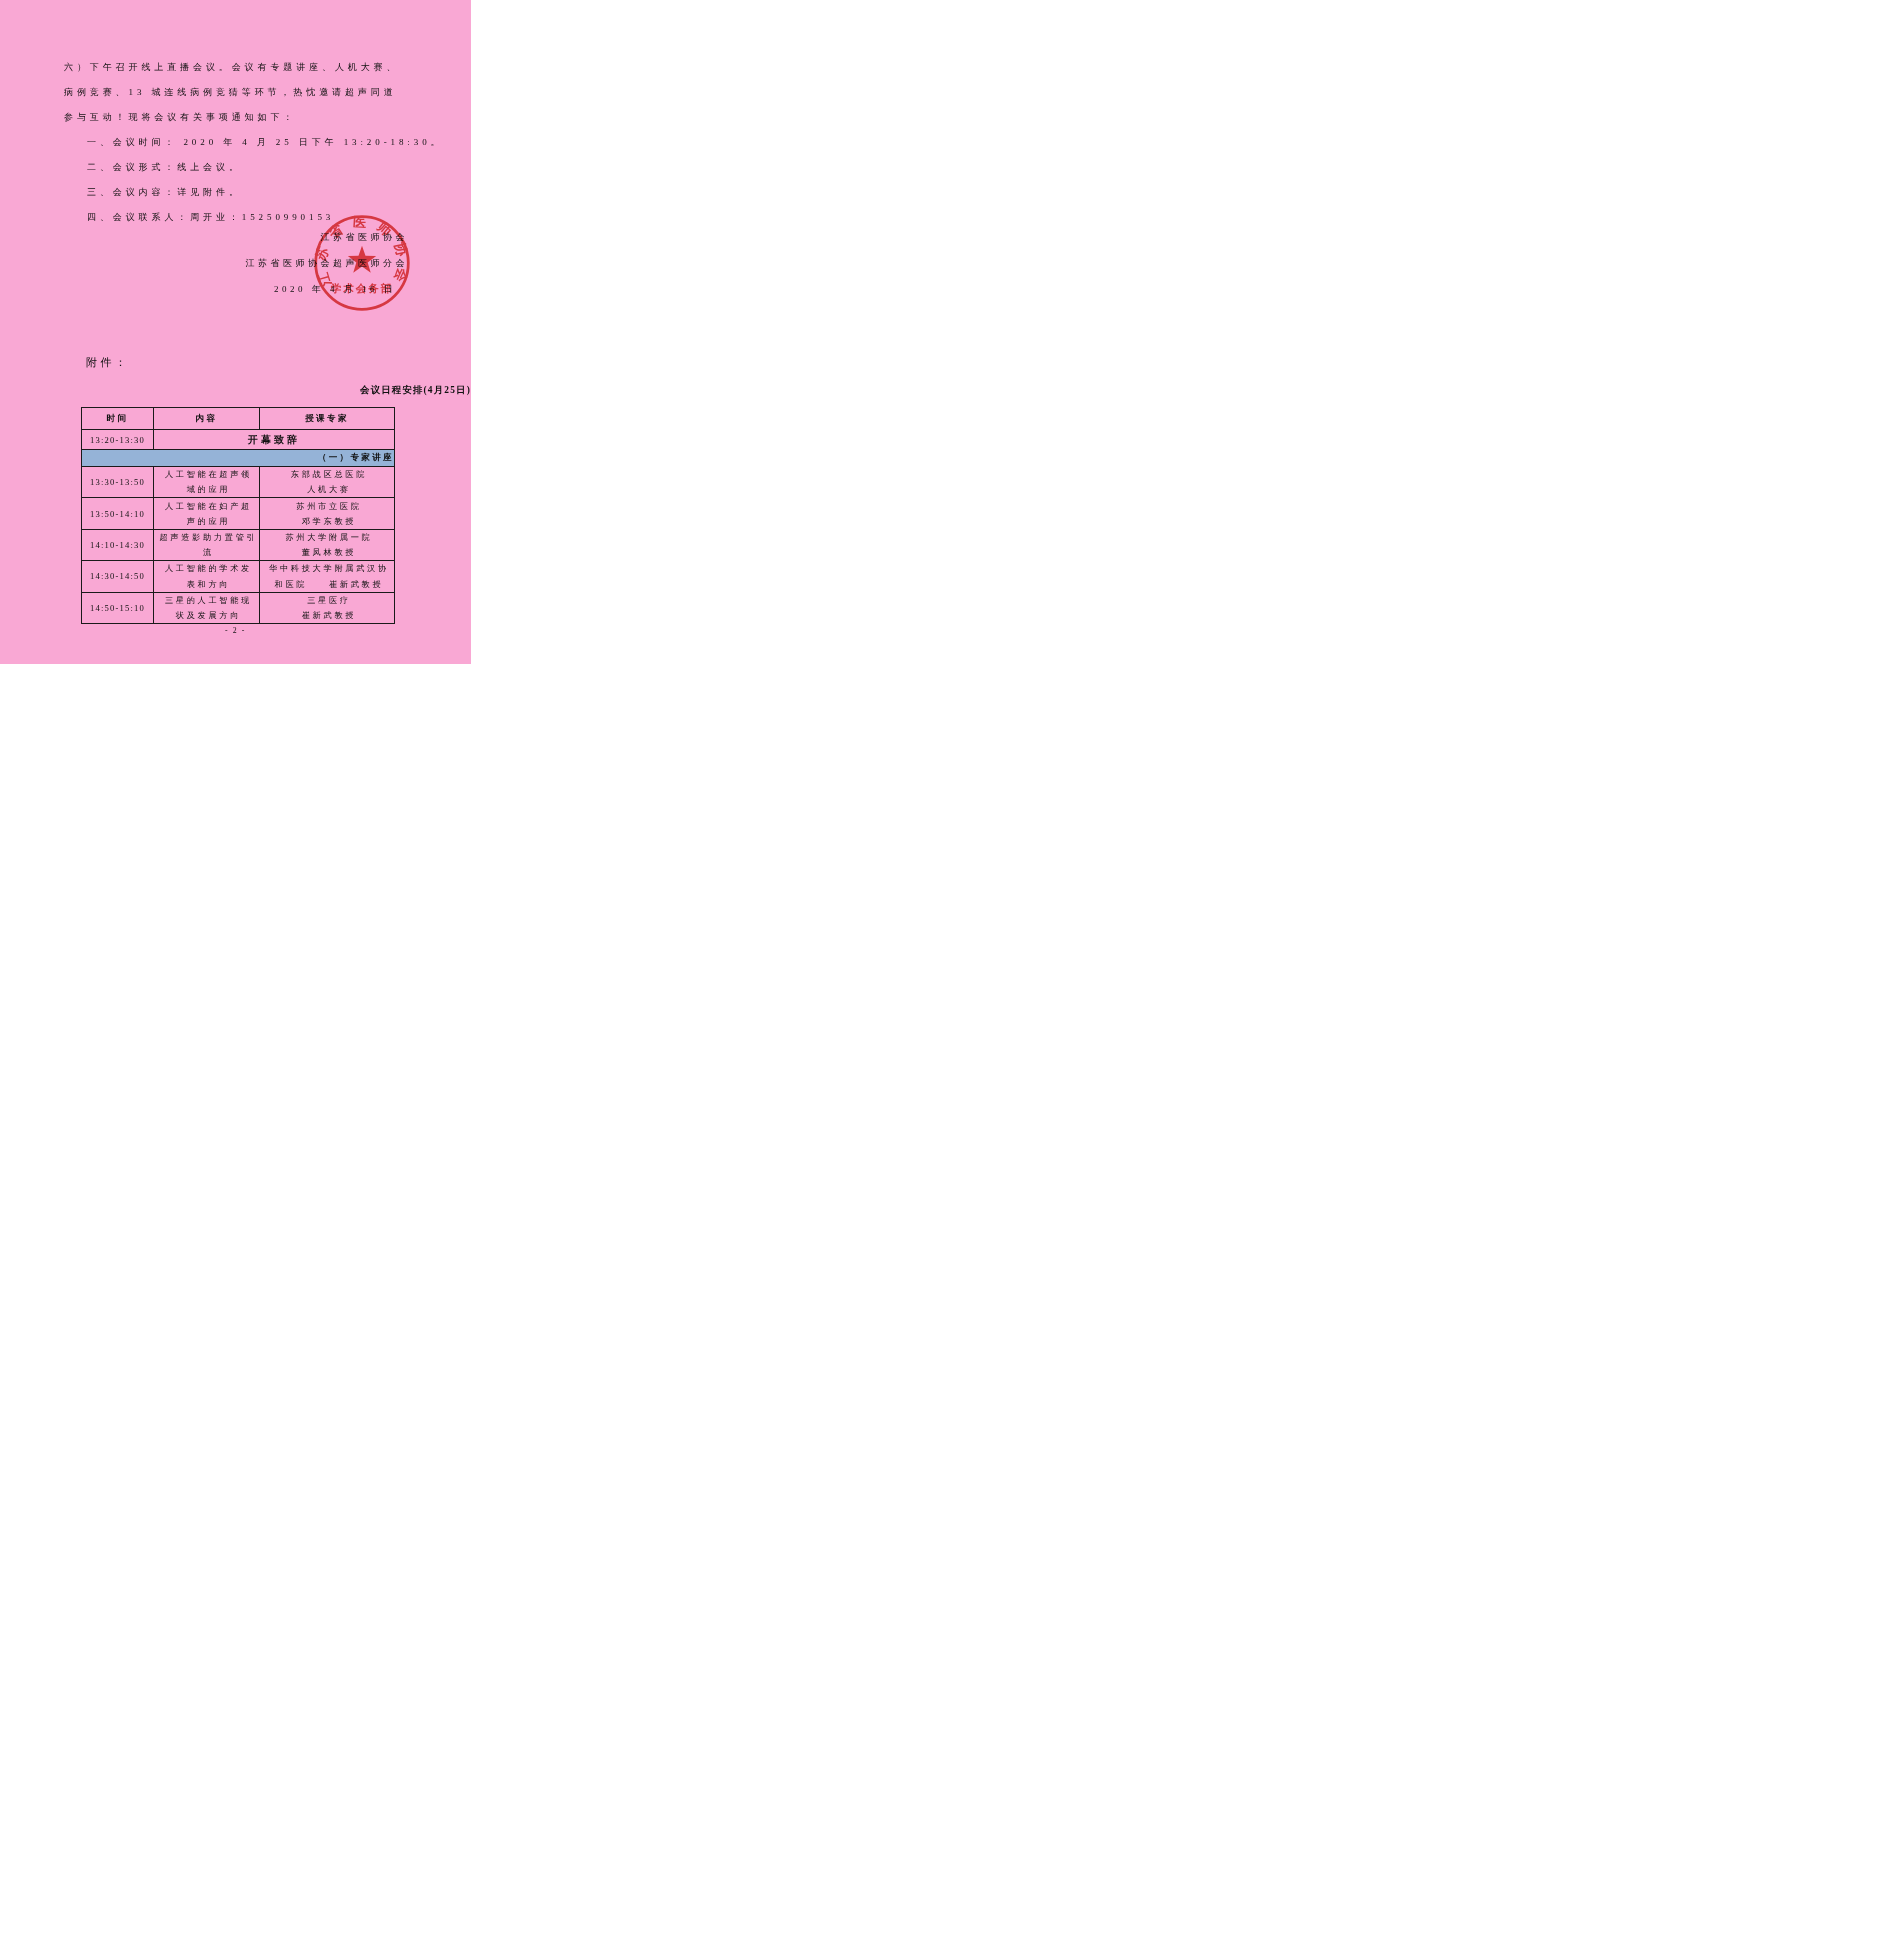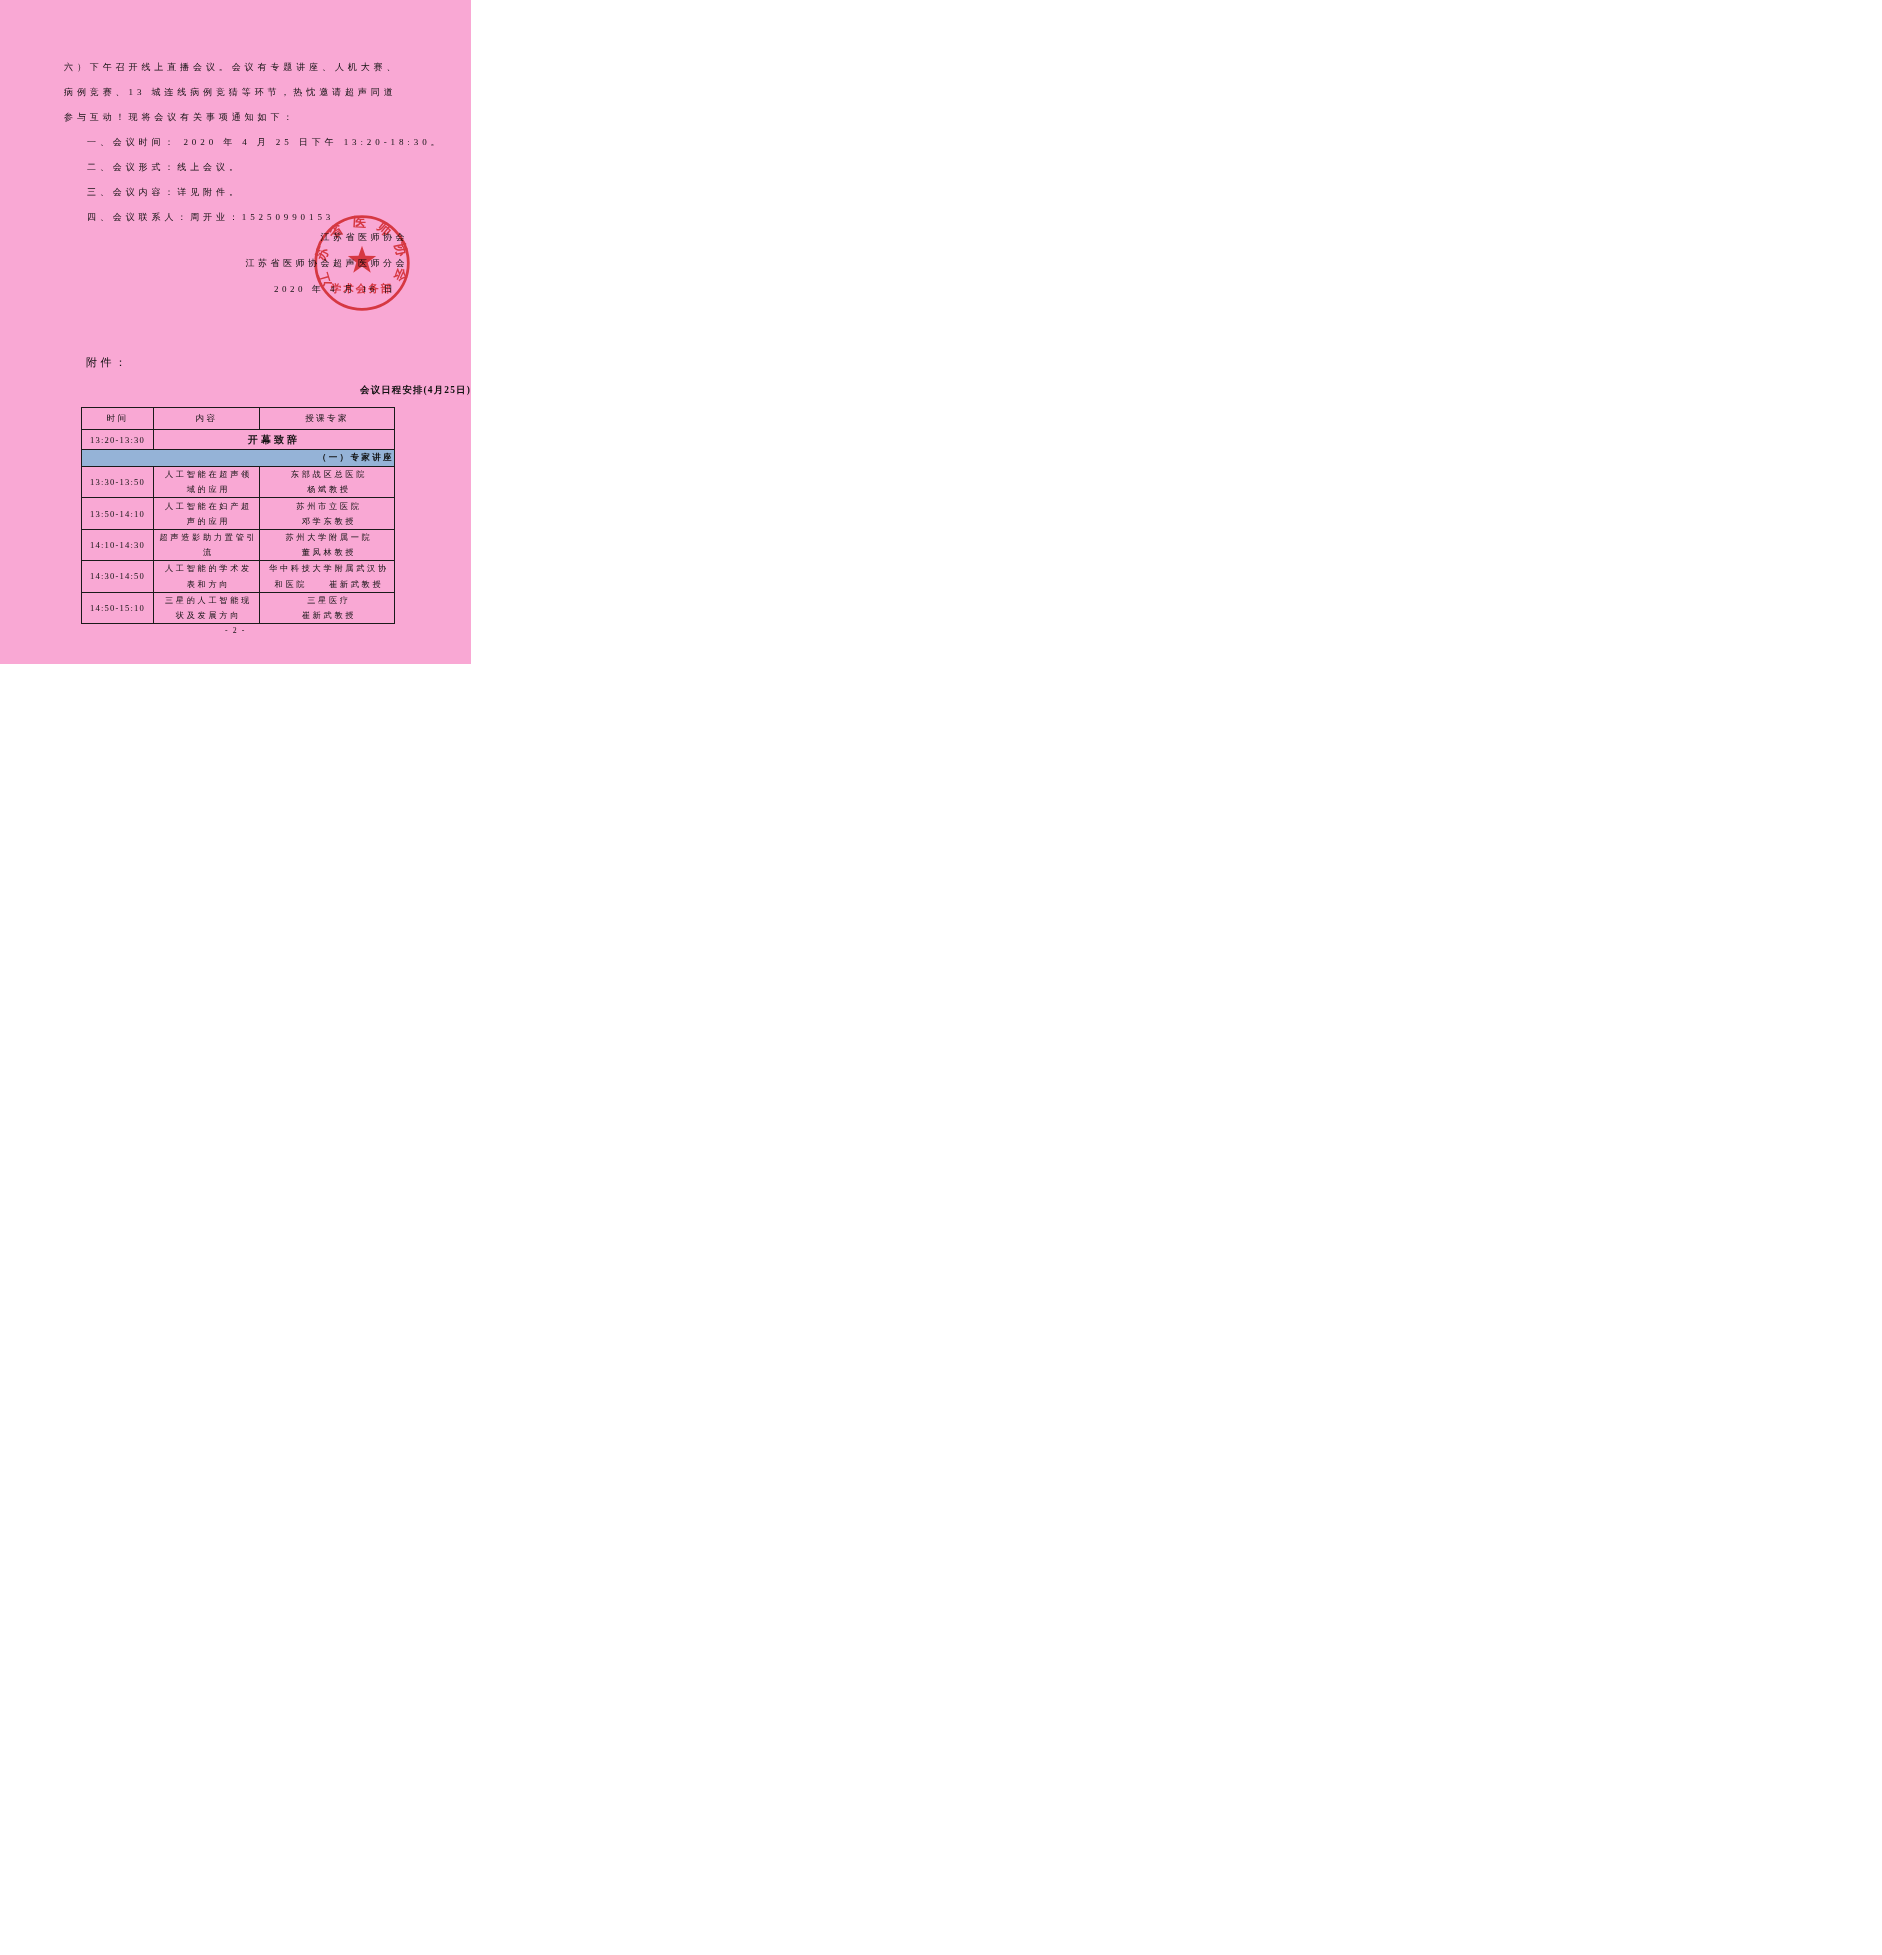--- a/index.html
+++ b/index.html
@@ -67,21 +67,21 @@
     border-top:0.8px solid #1a1a1a;
     border-bottom:0.8px solid #1a1a1a;
     border-left:0.4px solid #1a1a1a;
     border-right:0.4px solid #1a1a1a;
     padding:0;
     vertical-align:middle;
   }
   .sched{border:0.8px solid #1a1a1a;}
   .sched th{
     height:21px;
-    font-size:8.6px;font-weight:normal;letter-spacing:2.3px;
+    font-size:8.6px;font-weight:bold;letter-spacing:2.3px;
     text-align:center;
   }
   .row-opening td{height:19px;}
   .cell-time{
     font-size:8.6px;letter-spacing:1.2px;
     text-align:center;
     white-space:nowrap;
   }
   .cell-opening{
     font-size:10px;font-weight:bold;letter-spacing:3.1px;
@@ -167,21 +167,21 @@
     </tr>
 
     <tr class="row-item">
       <td class="cell-time">13:30-13:50</td>
       <td class="cell-multiline">
         <div class="cell-line">人工智能在超声领</div>
         <div class="cell-line">域的应用</div>
       </td>
       <td class="cell-multiline">
         <div class="cell-line">东部战区总医院</div>
-        <div class="cell-line">杨斌教授</div>
+        <div class="cell-line">人机大赛</div>
       </td>
     </tr>
 
     <tr class="row-item">
       <td class="cell-time">13:50-14:10</td>
       <td class="cell-multiline">
         <div class="cell-line">人工智能在妇产超</div>
         <div class="cell-line">声的应用</div>
       </td>
       <td class="cell-multiline">

